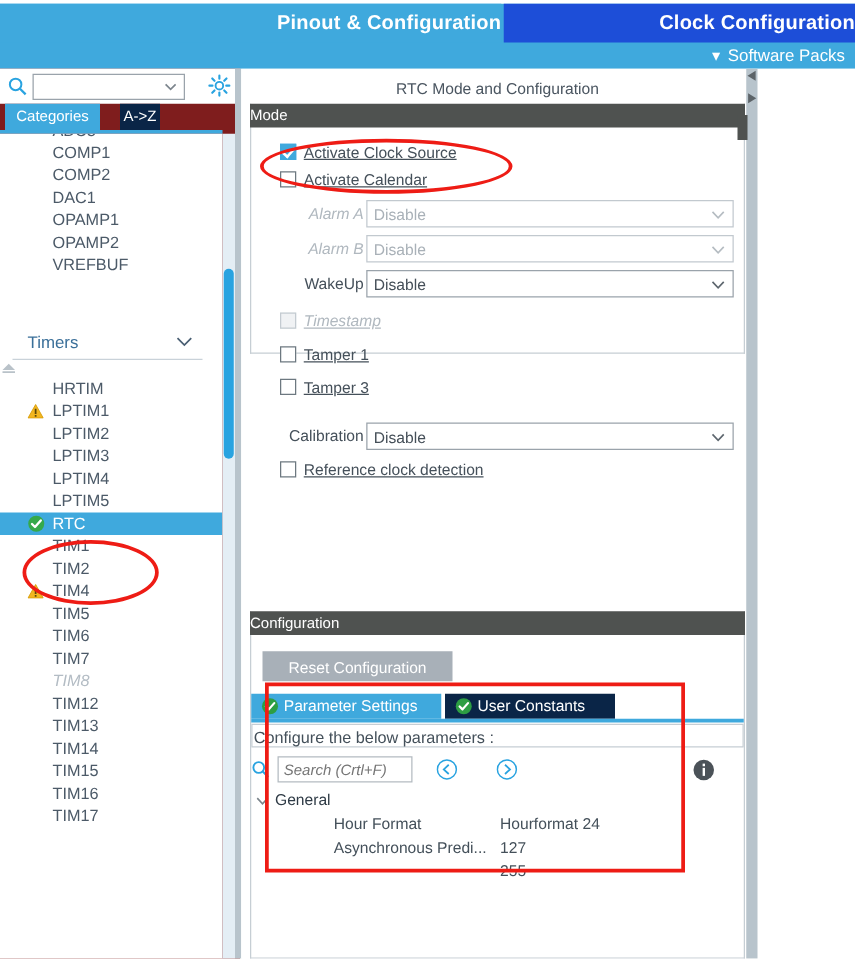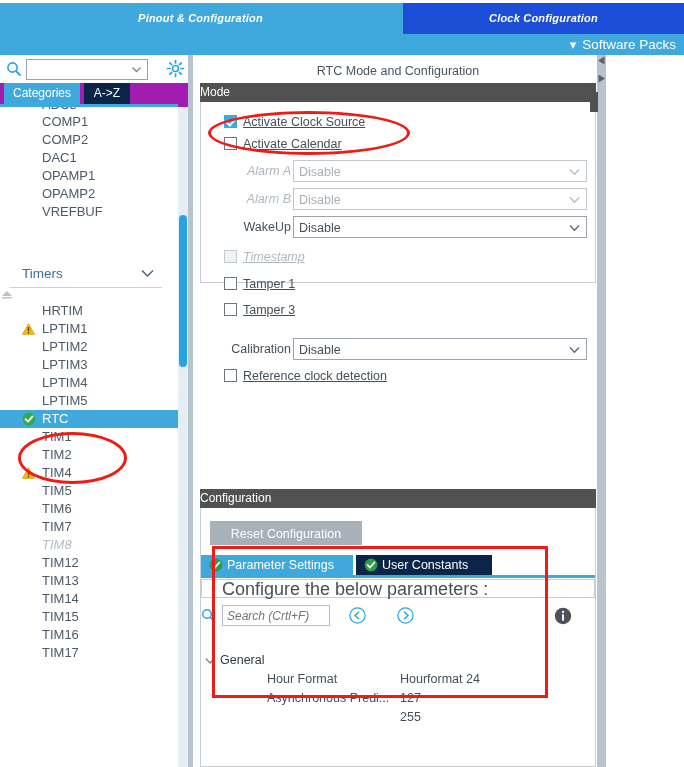--- a/index.html
+++ b/index.html
@@ -10,52 +10,51 @@
     font-size:12px;color:#3d4a57;
     -webkit-font-smoothing:antialiased;
   }
   #app{position:relative;width:684px;height:767px;overflow:hidden;background:#fff;}
 
   
   .topbar{position:absolute;left:0;top:0;width:684px;height:55px;background:#3fa9dd;}
   .topbar-strip{position:absolute;left:0;top:0;width:684px;height:3px;background:#ffffff;}
   .tab-main{
     position:absolute;top:3px;height:31px;line-height:31px;
-    text-align:center;color:#ffffff;font-size:11px;font-weight:bold;
+    text-align:right;color:#ffffff;font-size:16px;font-weight:bold;
     letter-spacing:.2px;
-    font-style:italic;
   }
   .tab-main.active{left:0;width:401px;background:#3fa9dd;}
   .tab-main.inactive{left:403px;width:281px;background:#1d4ed8;}
   .softpacks{
     position:absolute;right:8px;top:35px;height:20px;line-height:20px;
     color:#ffffff;font-size:13.5px;
   }
   .softpacks .chev{display:inline-block;margin-right:6px;font-size:13px;}
 
   
-  .sidebar{position:absolute;left:0;top:55px;width:192px;height:712px;background:#a21caf;}
+  .sidebar{position:absolute;left:0;top:55px;width:192px;height:712px;background:#7f1d1d;}
   .search-row{position:absolute;left:0;top:0;width:192px;height:28px;background:#ffffff;}
   .mag{
     position:absolute;left:6px;top:6px;width:16px;height:16px;
   }
   .search-combo{
     position:absolute;left:26px;top:4px;width:122px;height:21px;
     border:1px solid #9aa3ab;background:#ffffff;box-sizing:border-box;
   }
   .combo-chev{position:absolute;right:5px;top:4px;width:11px;height:11px;}
   .gear{position:absolute;left:166px;top:4px;width:19px;height:19px;}
 
   .cat-tabs{position:absolute;left:0;top:28px;width:192px;height:21px;}
   .cat-tab{
     position:absolute;top:0;height:21px;line-height:21px;text-align:center;
     color:#ffffff;font-size:12px;
   }
   .cat-tab.active{left:4px;width:76px;background:#3fa9dd;}
-  .cat-tab.inactive{left:84px;width:46px;background:#0a2547;}
+  .cat-tab.inactive{left:96px;width:32px;background:#0a2547;}
   .cat-underline{position:absolute;left:0;top:49px;width:178px;height:3px;background:#3fa9dd;}
 
   .tree{
     position:absolute;left:0;top:52px;width:178px;height:660px;
     overflow:hidden;background:#ffffff;
   }
   .tree-item{
     position:relative;height:18px;line-height:18px;
     padding-left:42px;font-size:13px;color:#4c5a68;white-space:nowrap;
   }
@@ -149,38 +148,38 @@
     white-space:nowrap;
   }
   .cfgtab.active{left:0;width:152px;background:#3fa9dd;}
   .cfgtab.inactive{left:155px;width:136px;background:#0a2547;}
   .cfgtab .gchk{position:absolute;left:8px;top:3px;width:14px;height:14px;}
   .cfgtab-rule{position:absolute;left:8px;top:520px;width:394px;height:3px;background:#3fa9dd;}
 
   .cfg-hint{
     position:absolute;left:8px;top:524px;width:394px;height:19px;line-height:19px;
     border:1px solid #c6ced4;box-sizing:border-box;background:#ffffff;
-    font-size:18px;color:#44505a;padding-left:20px;
+    font-size:13px;color:#44505a;padding-left:1px;
   }
 
   .srch-row{position:absolute;left:8px;top:548px;width:394px;height:26px;}
   .srch-mag{position:absolute;left:0px;top:5px;width:15px;height:15px;}
   .srch-in{
     position:absolute;left:21px;top:2px;width:108px;height:21px;box-sizing:border-box;
     border:1px solid #b4bbc1;background:#ffffff;font-size:12px;color:#9aa2a9;
     font-style:italic;padding-left:4px;font-family:inherit;
   }
   .navbtn{position:absolute;top:4px;width:17px;height:17px;}
 
   .info-i{position:absolute;left:353px;top:4px;width:18px;height:18px;}
 
   .ptree{position:absolute;left:8px;top:576px;width:394px;height:110px;}
   .ptree-grp{
     position:relative;height:19px;line-height:19px;padding-left:19px;
-    font-size:12.5px;color:#2e3a45;margin-top:20px;
+    font-size:12.5px;color:#2e3a45;
   }
   .ptree-grp .tchev{position:absolute;left:4px;top:6px;width:10px;height:8px;}
   .prow{position:relative;height:19px;line-height:19px;font-size:12.5px;color:#44505a;}
   .pname{position:absolute;left:66px;top:0;white-space:nowrap;}
   .pval{position:absolute;left:199px;top:0;white-space:nowrap;}
 
   
   .rp-split{position:absolute;left:404px;top:0px;width:9px;height:712px;background:#b8c4cc;}
   .rp-arrow{position:absolute;left:404px;width:9px;height:9px;}
   .rp-dark{position:absolute;left:397px;top:37px;width:8px;height:20px;background:#4f5250;}

